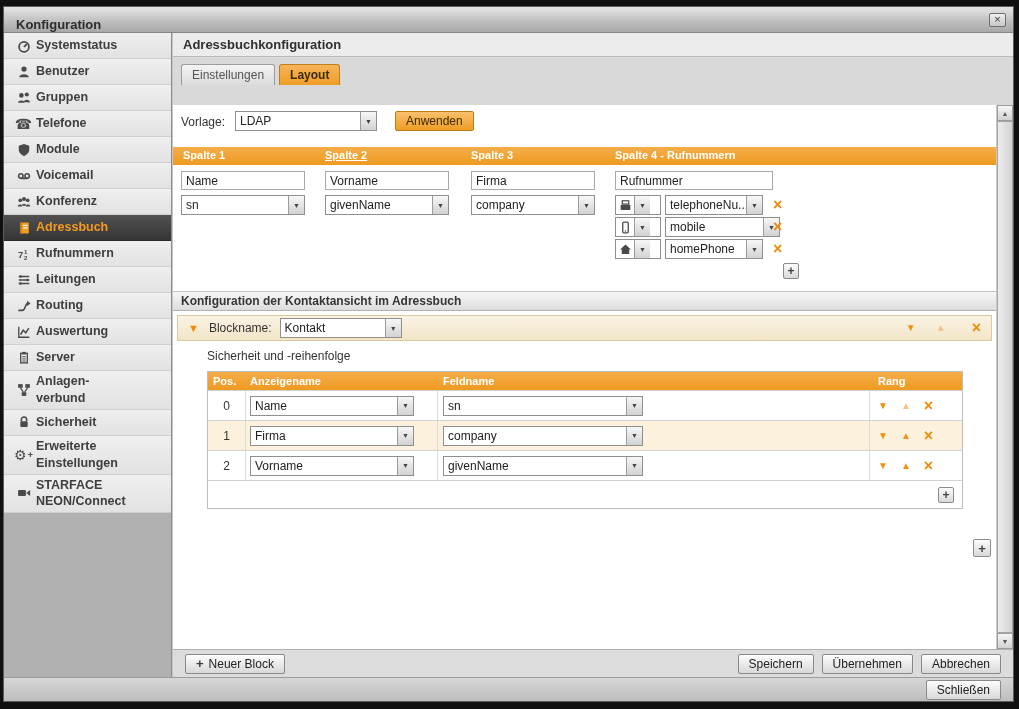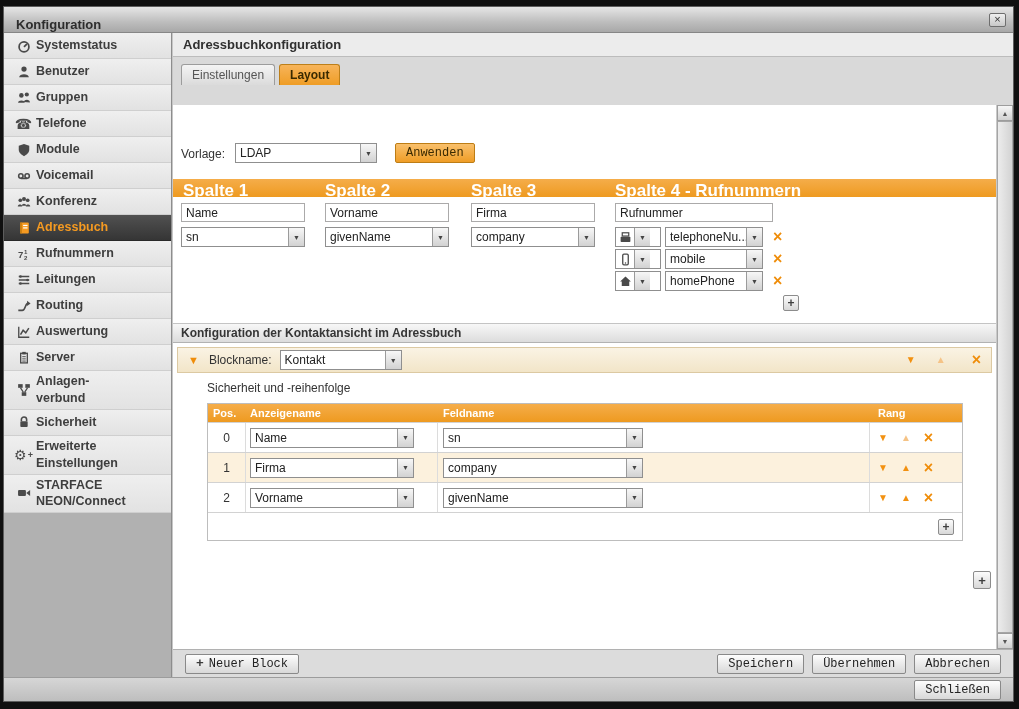--- a/index.html
+++ b/index.html
@@ -38,42 +38,42 @@
   .tab.active { background:linear-gradient(#f7b45a,#ef9d26); border-color:#bd7f19; color:#3a2a00; font-weight:bold; }
 
   .sec-header { height:20px; background:linear-gradient(#f7f7f7,#dcdcdc); border-top:1px solid #c4c4c4;
     border-bottom:1px solid #b2b2b2; display:flex; align-items:center; font-size:12px; font-weight:bold; color:#363636; padding-left:8px; position:relative; }
   .sec1 { position:absolute; top:52px; left:0; right:0; }
   .info-badge { position:absolute; right:5px; top:3px; width:13px; height:13px; background:#f59a21;
     border:1px solid #c87d10; border-radius:2px; color:#fff; font-family:"Liberation Serif",serif;
     font-style:italic; font-weight:bold; font-size:10px; text-align:center; line-height:11px; cursor:pointer; }
 
   .panel { position:absolute; top:72px; left:0; right:0; bottom:28px; background:#fff; }
-  .panel-content { position:absolute; left:0; top:0; right:17px; bottom:0;margin-top:32px; }
+  .panel-content { position:absolute; left:0; top:0; right:17px; bottom:0; }
   .abs { position:absolute; }
 
   
   .scrollbar { position:absolute; right:0; top:0; bottom:0; width:17px; background:#f0f0f0; border-left:1px solid #c9c9c9; }
   .sb-btn { position:absolute; left:0; width:16px; height:16px; background:linear-gradient(#f6f6f6,#d1d1d1);
     border:1px solid #9d9d9d; color:#555; font-size:7px; display:flex; align-items:center; justify-content:center; cursor:pointer; }
   .sb-up { top:0; } .sb-down { bottom:0; }
   .sb-thumb { position:absolute; left:0; top:16px; bottom:16px; width:16px;
     background:linear-gradient(90deg,#ececec,#d3d3d3); border:1px solid #a5a5a5; cursor:grab; }
 
   .lbl { font-size:12px; color:#333; }
 
   .sel { display:flex; height:20px; border:1px solid #8f8f8f; background:#fff; cursor:pointer; }
   .sel .val { flex:1; font-size:12px; color:#222; padding:2px 4px; white-space:nowrap; overflow:hidden; }
   .sel .arrow { width:16px; flex:none; border-left:1px solid #9b9b9b;
     background:linear-gradient(#f7f7f7,#d2d2d2); display:flex; align-items:center; justify-content:center; font-size:7px; color:#444; }
   .sel .micon { width:18px; flex:none; display:flex; align-items:center; justify-content:center; }
 
   .txt { height:19px; border:1px solid #abaaaa; font-size:12px; padding:1px 4px; font-family:inherit; color:#222; background:#fff; }
 
-  .orange-bar { height:18px; background:linear-gradient(#f5ad4a,#ee9a20); font-size:17px; font-weight:bold; color:#fff; }
+  .orange-bar { height:18px; background:linear-gradient(#f5ad4a,#ee9a20); font-size:11px; font-weight:bold; color:#fff; }
   .orange-bar .cap { position:absolute; top:2px; }
 
   .xbtn { font-size:16px; font-weight:bold; color:#ef8d0a; cursor:pointer; line-height:1; }
   .arr { font-size:10px; color:#f29111; cursor:pointer; line-height:1; }
   .arr.dim { color:#f5c386; }
   .plusbtn { width:16px; height:16px; background:linear-gradient(#fcfcfc,#d8d8d8); border:1px solid #8c8c8c;
     border-radius:2px; font-size:12px; font-weight:bold; color:#3f3f3f; display:flex; align-items:center; justify-content:center; line-height:1; cursor:pointer; }
   .plusbtn.big { width:18px; height:18px; font-size:13px; }
 
   .block-row { position:absolute; left:4px; right:4px; top:210px; height:26px;
@@ -94,21 +94,21 @@
   .tcell.col-pos { justify-content:center; padding-left:0; font-size:12px; color:#333; }
   .tcell .sel { position:relative; }
   .rang-icons { display:flex; align-items:center; gap:13px; }
   .tfoot { display:flex; height:28px; border-top:1px solid #d2d2d2; align-items:center; justify-content:flex-end; padding-right:8px; }
 
   .footer { position:absolute; left:0; right:0; bottom:0; height:28px; background:#dcdcdc;
     border-top:1px solid #b1b1b1; display:flex; align-items:center; padding:0 12px; }
   .footer .spacer { flex:1; }
   .footer .right-group { display:flex; gap:8px; }
   .btn { height:20px; padding:2px 10px; background:linear-gradient(#fdfdfd,#d8d8d8); border:1px solid #898989;
-    border-radius:2px; font-size:12px; color:#222; display:inline-flex; align-items:center; gap:5px; cursor:pointer; font-family:Liberation Mono, monospace; }
+    border-radius:2px; font-size:12px; color:#222; display:inline-flex; align-items:center; gap:5px; cursor:pointer; font-family:Liberation Sans, sans-serif; }
   .btn-orange { background:linear-gradient(#f9c06c,#ef9d26); border-color:#bd7d15; color:#3b2a00; }
   .plus-mini { font-weight:bold; color:#3b3b3b; font-size:13px; line-height:1; }
 
   .bottombar { position:absolute; left:0; right:0; bottom:0; height:24px;
     background:linear-gradient(#d6d6d6,#bebebe); border-top:1px solid #9c9c9c;
     display:flex; align-items:center; justify-content:flex-end; padding-right:12px; }
 
   svg .st { fill:none; stroke:#4a4a4a; }
 </style>
 </head>
@@ -353,21 +353,21 @@
 
         <div class="sel abs" style="left:442px; top:112px; width:46px;">
           <span class="micon">
               <svg width="13" height="13" viewBox="0 0 16 16">
                 <rect x="4.6" y="1.5" width="6.8" height="13" rx="1.5" class="st" stroke-width="1.6"></rect>
                 <circle cx="8" cy="12.4" r="0.9" fill="#4a4a4a"></circle>
               </svg>
             </span>
           <span class="arrow">▼</span>
         </div>
-        <div class="sel abs" style="left:492px; top:112px; width:98px;">
+        <div class="sel abs" style="left:492px; top:112px; width:115px;">
           <span class="val">mobile</span>
           <span class="arrow">▼</span>
         </div>
         <span class="xbtn abs" style="left:600px; top:114px;">×</span>
 
         <div class="sel abs" style="left:442px; top:134px; width:46px;">
           <span class="micon">
               <svg width="13" height="13" viewBox="0 0 16 16">
                 <path d="M8 1.8 L14.6 8 H12.6 V13.6 H3.4 V8 H1.4 Z" fill="#4a4a4a"></path>
               </svg>

